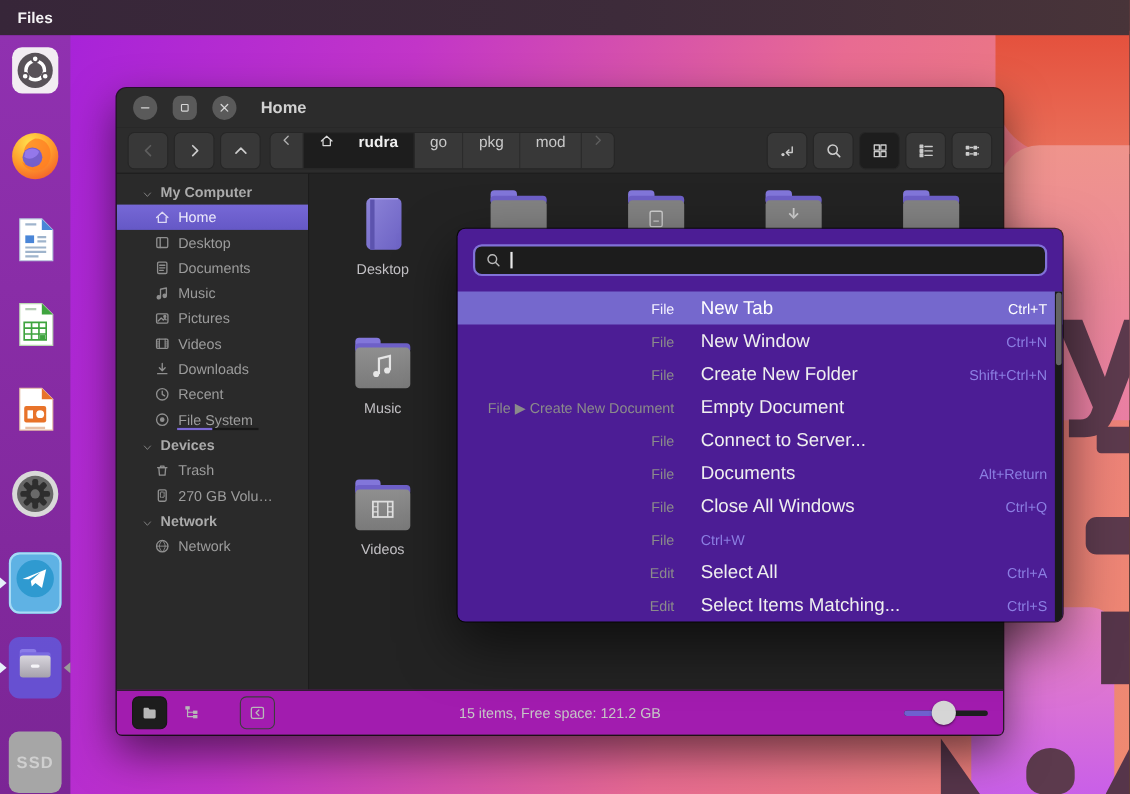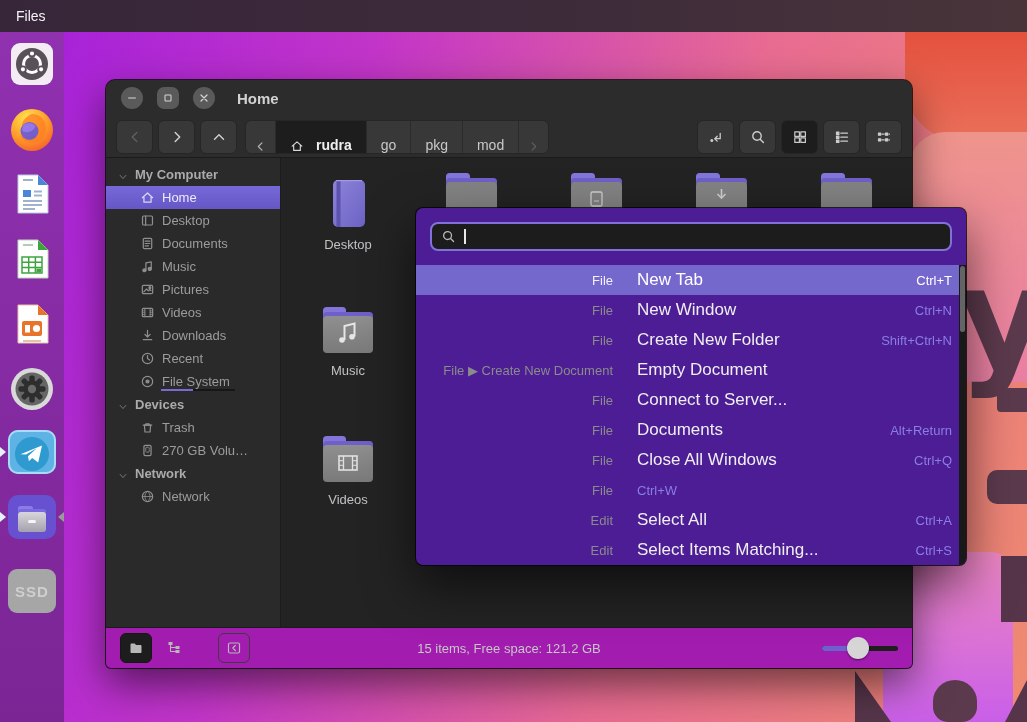--- a/index.html
+++ b/index.html
@@ -16,26 +16,26 @@
 .w-dash{right:0;top:388px;width:30px;height:24px;background:#5c3a4d;border-radius:4px 0 0 4px}
 .w-blockA{right:0;top:470px;width:40px;height:34px;background:#5c3a4d;border-radius:10px 0 0 10px}
 .w-darkTR{right:0;top:556px;width:26px;height:66px;background:#56354a}
 .w-circleB{right:50px;bottom:0;width:44px;height:42px;background:#5c3a4d;border-radius:50% 50% 35% 35%}
 .w-wedgeL{left:855px;bottom:0;width:80px;height:60px;background:#56354a;clip-path:polygon(0 15%,45% 100%,0 100%)}
 .w-triR{right:0;bottom:0;width:22px;height:42px;background:#56354a;clip-path:polygon(100% 0,100% 100%,0 100%)}
 
 
 .topbar{position:absolute;top:0;left:0;right:0;height:32px;z-index:40;display:flex;align-items:center;padding-left:16px;
  background:linear-gradient(90deg,#372639 0%,#3d2b3a 55%,#483439 100%)}
-.topbar .app{color:#f4f2f4;font-weight:normal;font-size:14px}
+.topbar .app{color:#f4f2f4;font-weight:bold;font-size:14px}
 
 
 .dock{position:absolute;left:0;top:32px;bottom:0;width:64px;z-index:30;display:flex;flex-direction:column;align-items:center;padding-top:8px;
  background:linear-gradient(180deg,#9031b0,#7b2595)}
-.dock-slot{position:relative;width:48px;height:44px;margin-bottom:21px;border-radius:10px;flex:none}
+.dock-slot{position:relative;width:48px;height:56px;margin-bottom:21px;border-radius:10px;flex:none}
 .dock-slot.gap-top{margin-top:9px}
 .dock-slot .icn48{display:block;width:48px;height:48px}
 .dock-slot svg{width:100%;height:100%;display:block}
 .dock-slot.focused{background:#5fb2e4;box-shadow:inset 0 0 0 2px #a8dbf6}
 .dock-slot.files-tile{background:rgba(100,86,216,.88)}
 .ind{width:0;height:0;position:absolute;top:50%;transform:translateY(-50%)}
 .ind.l{left:-8px;border:5px solid transparent;border-right:none;border-left:6px solid #e6f2fa}
 .ind.r{right:-8px;border:5px solid transparent;border-left:none;border-right:6px solid #9a9a9a}
 .ssd-label{position:absolute;inset:0;display:flex;align-items:center;justify-content:center;font-weight:bold;font-size:15px;letter-spacing:1px;color:#cfcfcf}
 .ssd-tile{background:#a6a6a6;border-radius:9px}
@@ -47,33 +47,33 @@
 .wbtn{width:22px;height:22px;border-radius:50%;background:#5a5a5a;color:#d6d6d6;display:flex;align-items:center;justify-content:center;flex:none}
 .wbtn.max{border-radius:7px}
 .wbtn svg{width:12px;height:12px}
 .title{font-weight:bold;font-size:15px;color:#d2d2d2;margin-left:8px}
 .toolbar{height:42px;background:#2c2c2c;border-bottom:1px solid #1b1b1b;display:flex;align-items:center;padding:0 10px;gap:5px;flex:none}
 .tbtn{width:37px;height:34px;background:#383838;border:1px solid #262626;border-radius:6px;display:flex;align-items:center;justify-content:center;color:#cccccc;flex:none}
 .tbtn svg{width:16px;height:16px}
 .tbtn.dim{color:#5e5e5e}
 .tbtn.active{background:#1d1d1d}
 .crumbs{height:34px;background:#383838;border:1px solid #262626;border-radius:6px;display:flex;align-items:stretch;overflow:hidden;margin-left:3px}
-.crumb{display:flex;align-items:flex-end;padding:0 14px;color:#c9c9c9;font-size:14px;border-right:1px solid #2b2b2b;gap:12px}
+.crumb{display:flex;align-items:flex-start;padding:0 14px;color:#c9c9c9;font-size:14px;border-right:1px solid #2b2b2b;gap:22px}
 .crumb:last-child{border-right:none}
 .crumb.nav{padding:0 8px;color:#b2b2b2}
 .crumb.nav.dim{color:#5e5e5e}
 .crumb.nav svg{width:13px;height:13px}
 .crumb.active{background:#1d1d1d;color:#f0f0f0;font-weight:bold}
 .crumb .icn13{width:14px;height:14px;color:#d8d8d8}
 .crumb .icn13 svg{width:100%;height:100%}
 .tspacer{flex:1}
 
 .wbody{flex:1;display:flex;min-height:0}
 .sidebar{width:175px;background:#2a2a2a;border-right:1px solid #1c1c1c;padding-top:5px;font-size:13px;color:#9c9c9c;overflow:hidden;flex:none}
-.srow{position:relative;height:23px;display:flex;align-items:center;padding-left:12px;gap:7px}
+.srow{position:relative;height:23px;display:flex;align-items:center;padding-left:23px;gap:7px}
 .srow.header{color:#ababab;font-weight:bold}
 .srow .chev{width:10px;height:10px;color:#8a8a8a;flex:none}
 .srow .chev svg{width:100%;height:100%}
 .srow.item{padding-left:34px}
 .srow .icn{width:15px;height:15px;color:#8f8f8f;flex:none}
 .srow .icn svg{width:100%;height:100%}
 .srow.item.selected{background:linear-gradient(180deg,#7668d6,#6558c6);color:#eceafb}
 .srow.item.selected .icn{color:#dcd8f4}
 .usage{position:absolute;left:55px;top:19px;width:74px;height:2px;background:#171717}
 .usage i{position:absolute;left:0;top:0;height:2px;width:32px;background:#7a68d4}

